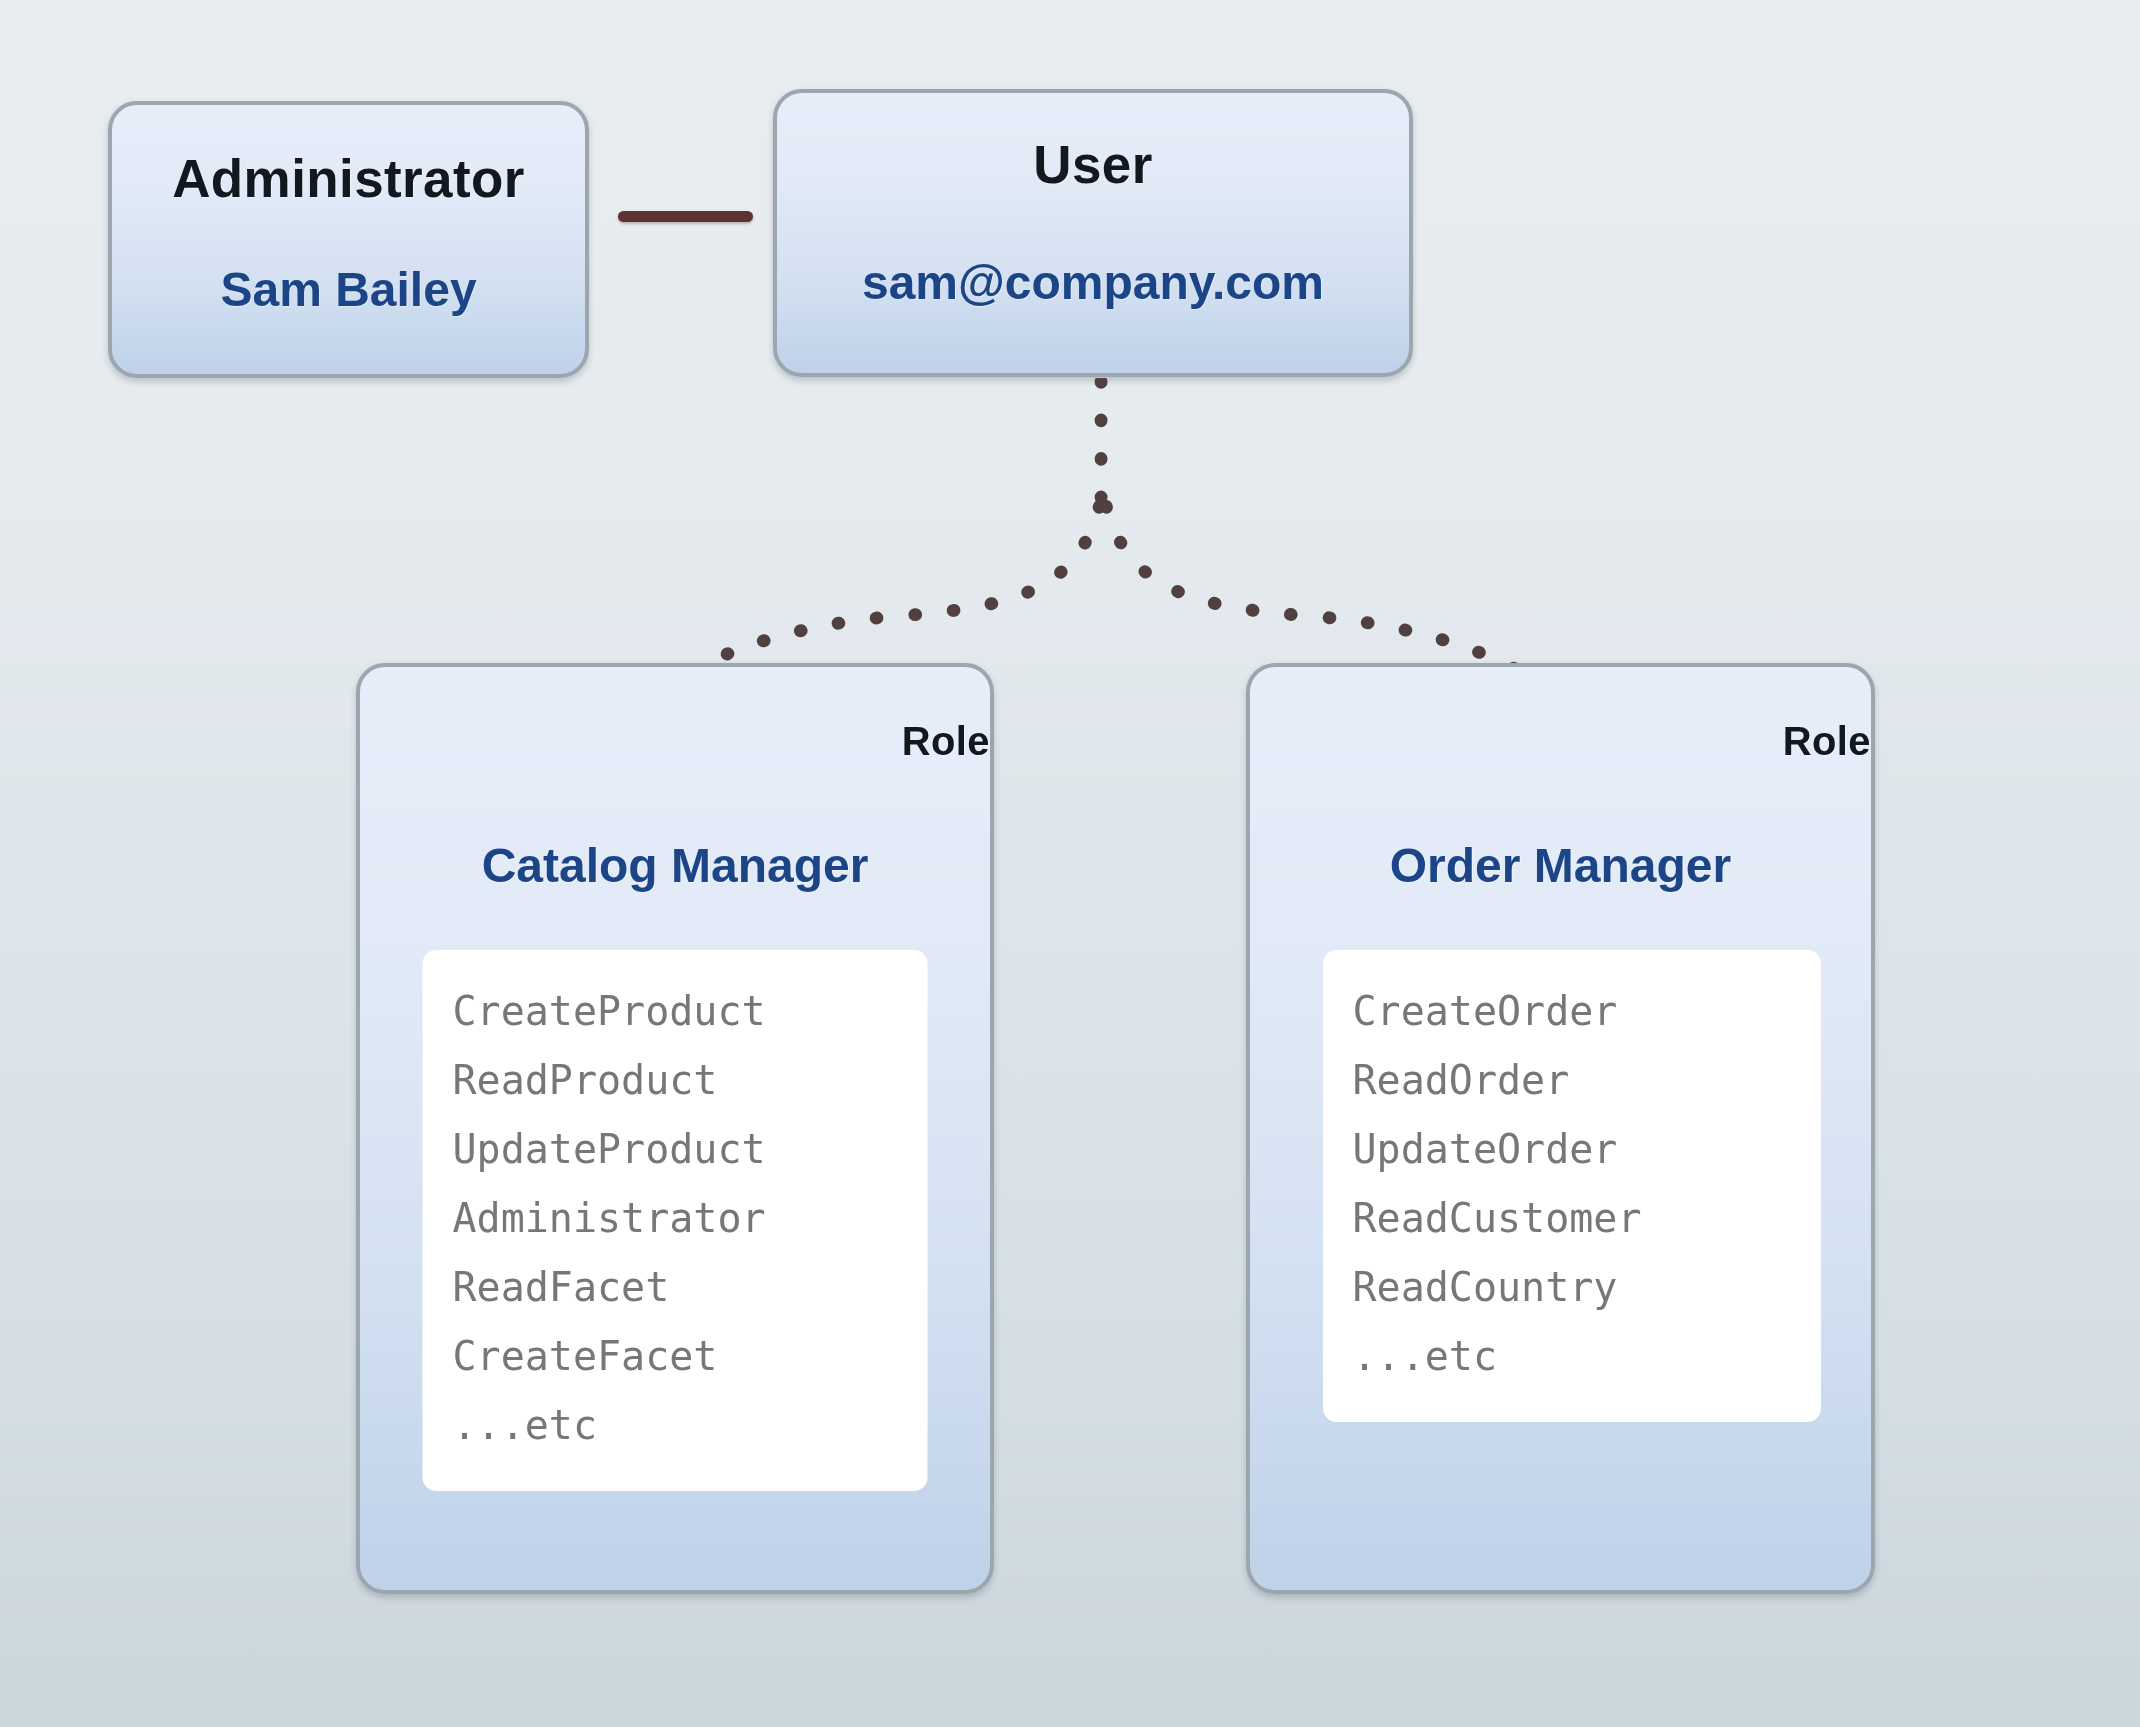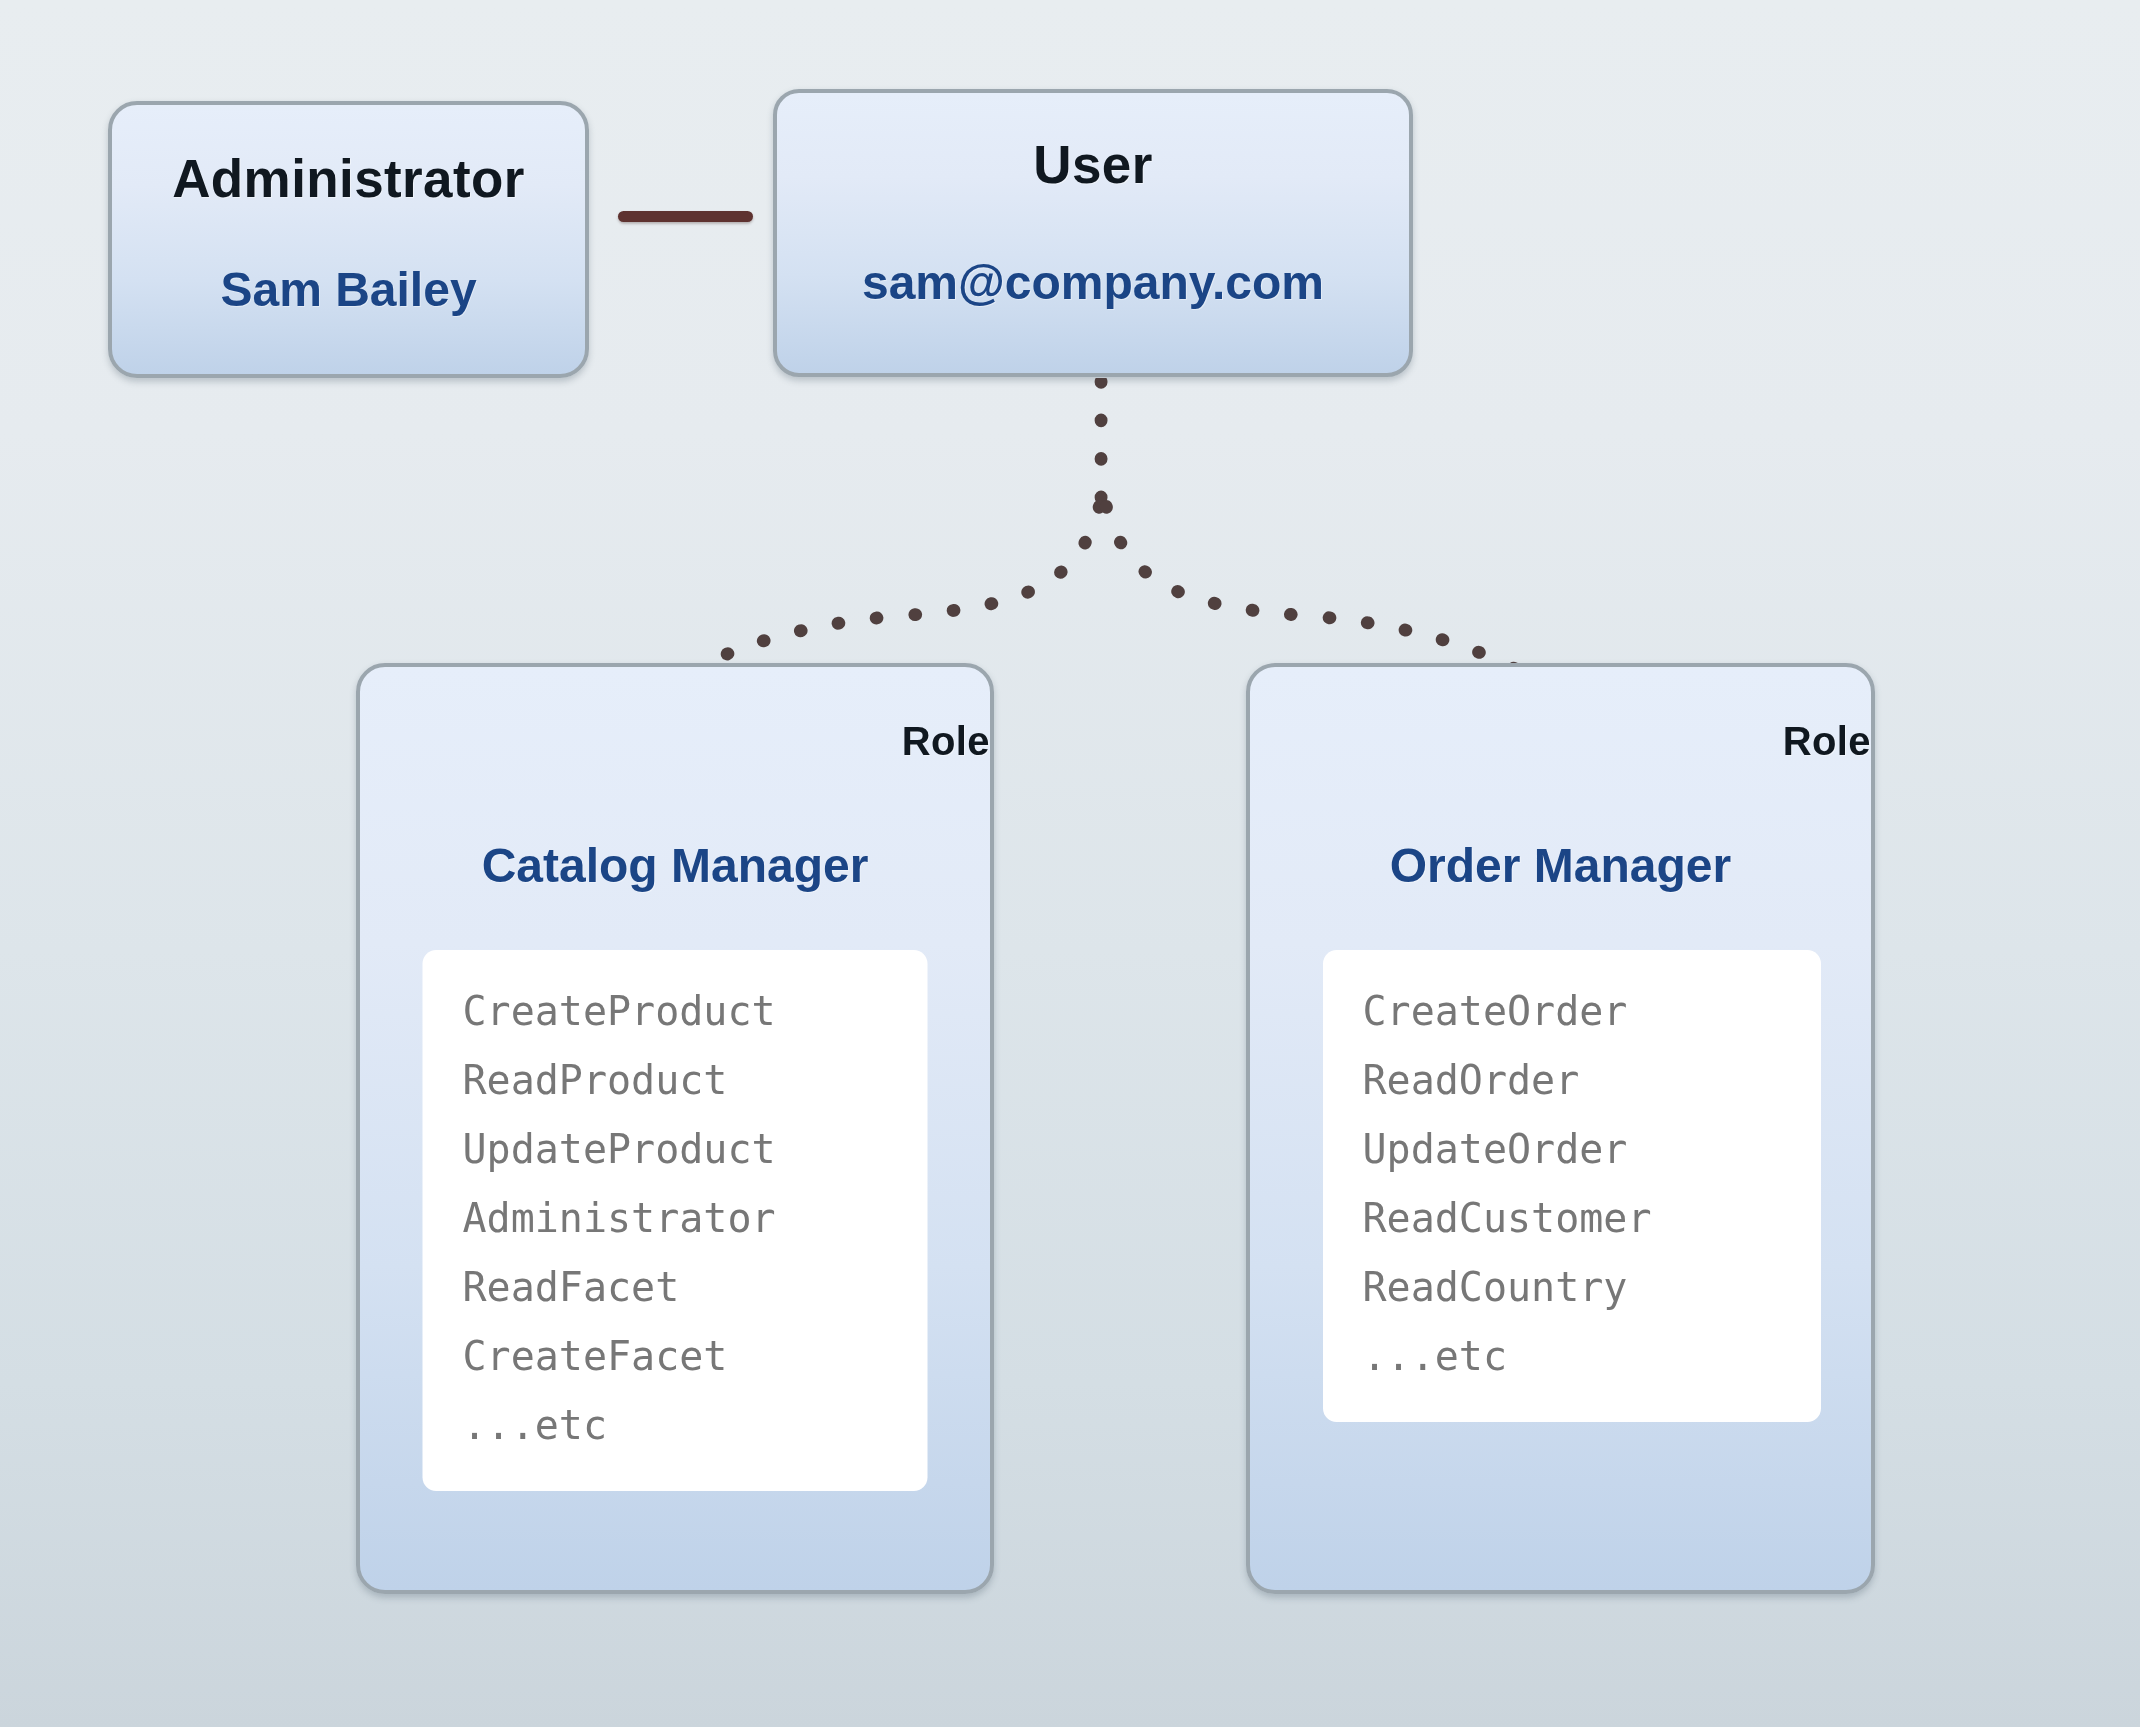--- a/index.html
+++ b/index.html
@@ -58,21 +58,20 @@
   #admin-node .node-value {
     font-size: 48px;
     margin-top: 53px;
   }
 
   #user-node {
     left: 773px;
     top: 89px;
     width: 640px;
     height: 288px;
-    border-radius: 26px;
   }
   #user-node .node-type {
     font-size: 53px;
     margin-top: 41px;
   }
   #user-node .node-value {
     font-size: 48px;
     margin-top: 60px;
   }
 
@@ -129,21 +128,21 @@
     padding: 27px 0 31px 0;
     text-align: left;
   }
   #role-node-1 .perm-panel { width: 498px; margin-left: 11px; }
 
   .perm-item {
     font-family: "DejaVu Sans Mono", "Liberation Mono", monospace;
     font-size: 40px;
     line-height: 69px;
     color: #777777;
-    padding-left: 40px;
+    padding-left: 30px;
     white-space: pre;
   }
 </style>
 </head>
 <body>
 
 <div id="canvas">
 
   <div class="node" id="admin-node">
     <div class="node-type">Administrator</div>

